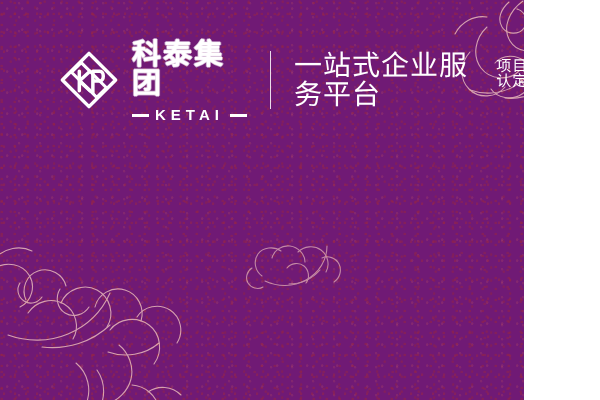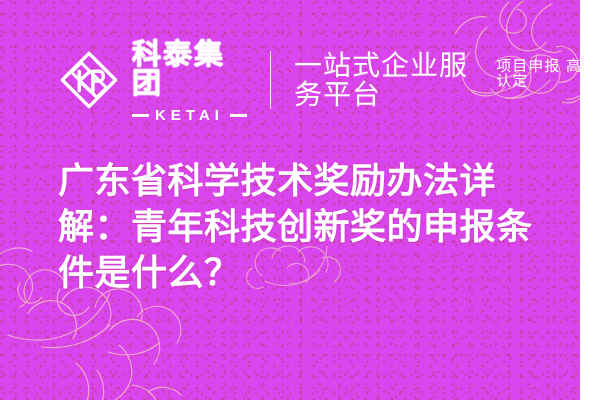--- a/index.html
+++ b/index.html
@@ -5,24 +5,24 @@
 <style>
   html, body {
     margin: 0;
     padding: 0;
     background: #ffffff;
   }
   * { box-sizing: border-box; }
 
   .banner {
     position: relative;
-    width: 580px;
+    width: 524px;
     height: 400px;
     overflow: hidden;
-    background: #d946ef;
+    background: #701a75;
     font-family: "Liberation Sans", "DejaVu Sans", sans-serif;
     -webkit-font-smoothing: antialiased;
   }
 
   
   .noise-layer {
     position: absolute;
     inset: 0;
     pointer-events: none;
     opacity: .55;
@@ -241,15 +241,14 @@
     </div>
 
     <div class="divider"></div>
 
     <div class="taglines">
       <div class="tagline-main">一站式企业服务平台</div>
       <div class="tagline-sub">项目申报 高企认定</div>
     </div>
   </div>
 
-  <div class="headline">广东省科学技术奖励办法详解：青年科技创新奖的申报条件是什么？</div>
 
 </div>
 
 </body></html>

